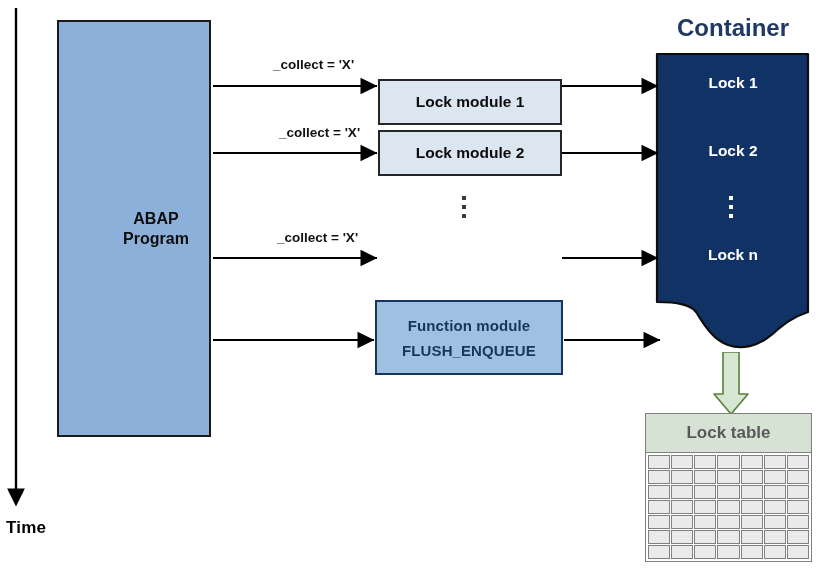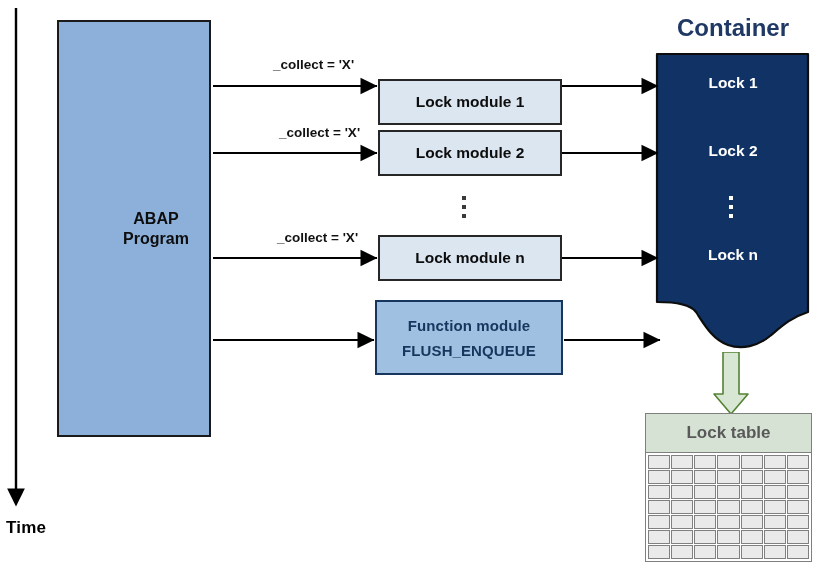--- a/index.html
+++ b/index.html
@@ -236,23 +236,20 @@
     <span>Lock module 1</span>
   </div>
   <div class="abs lock-module" id="lock-module-2">
     <span>Lock module 2</span>
   </div>
   <div class="abs vdots" id="ellipsis-modules">
       <i></i>
       <i></i>
       <i></i>
     </div>
-  <div class="abs lock-module" id="lock-module-n">
-    <span>Lock module n</span>
-  </div>
 
   <div class="abs" id="function-module">
     <div class="fm-line">Function module</div>
     <div class="fm-line">FLUSH_ENQUEUE</div>
   </div>
 
   <svg class="abs" id="connectors" width="822" height="577" style="pointer-events:none;">
     <defs>
       <marker id="aHead" markerWidth="9" markerHeight="9" refX="8" refY="4.5" orient="auto">
         <path d="M0.5,0.8 L8.2,4.5 L0.5,8.2 Z" fill="#000000"></path>

